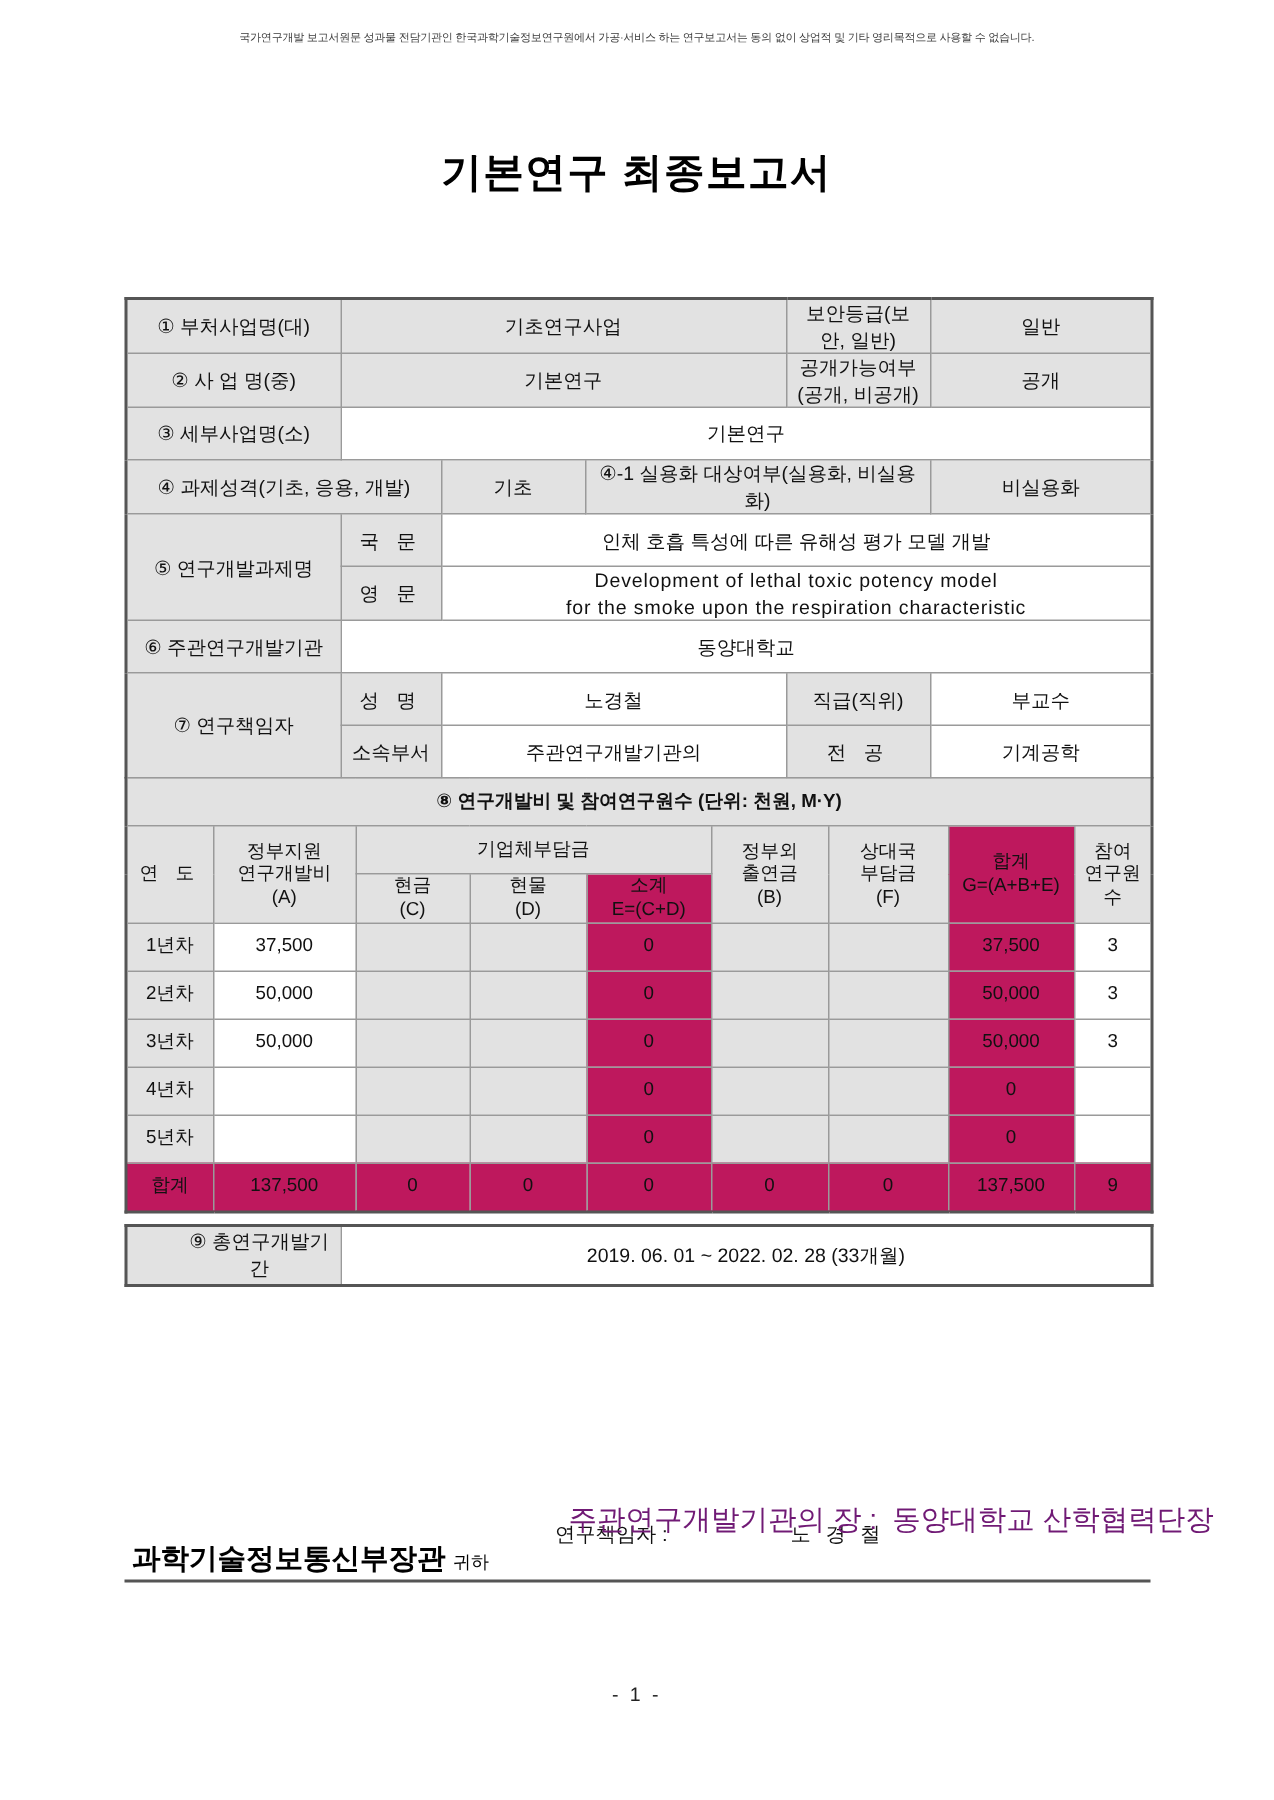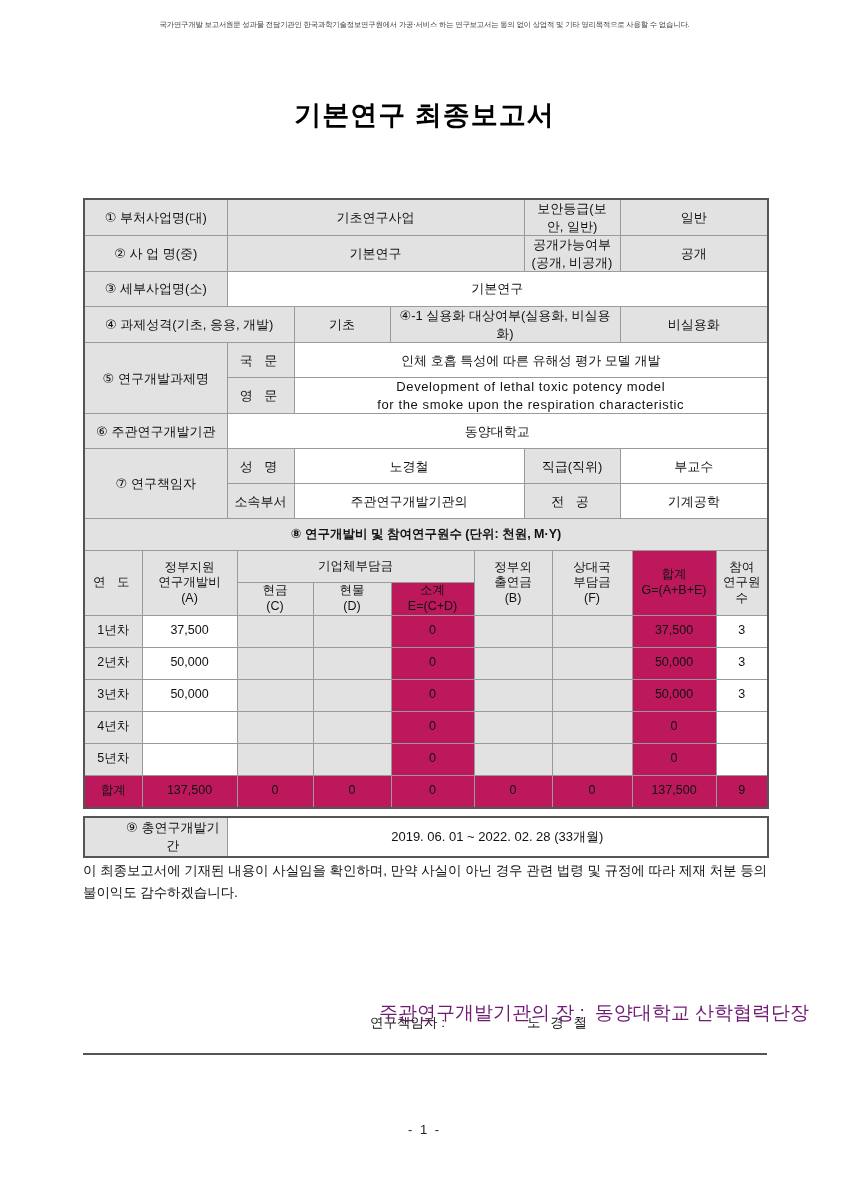--- a/index.html
+++ b/index.html
@@ -418,30 +418,32 @@
         </colgroup>
       <tbody>
         <tr>
           <td class="hdr outer-left outer-top outer-bottom">⑨ 총연구개발기간</td>
           <td class="white outer-right outer-top outer-bottom">2019. 06. 01 ~ 2022. 02. 28 (33개월)</td>
         </tr>
       </tbody>
     </table>
   </div>
 
-  <div class="statement">이 최종보고서에 기재된 내용이 사실임을 확인하며, 만약 사실이 아닌 경우 관련 법령 및 규정에 따라 제재 처분 등의 불이익도 감수하겠습니다.</div>
 
 
   <div class="sig-row1">
     <span>연구책임자 :</span><span class="val">노 경 철</span>
   </div>
 
   <div class="sig-row2">
     <span>주관연구개발기관의 장 :</span><span class="val">동양대학교 산학협력단장</span>
   </div>
 
+  <div class="minister">
+    <span>과학기술정보통신부장관</span><span class="suffix">귀하</span>
+  </div>
 
   <div class="rule"></div>
 
 
   <div class="pagenum">- 1 -</div>
 
 </div>
 
 </body></html>

